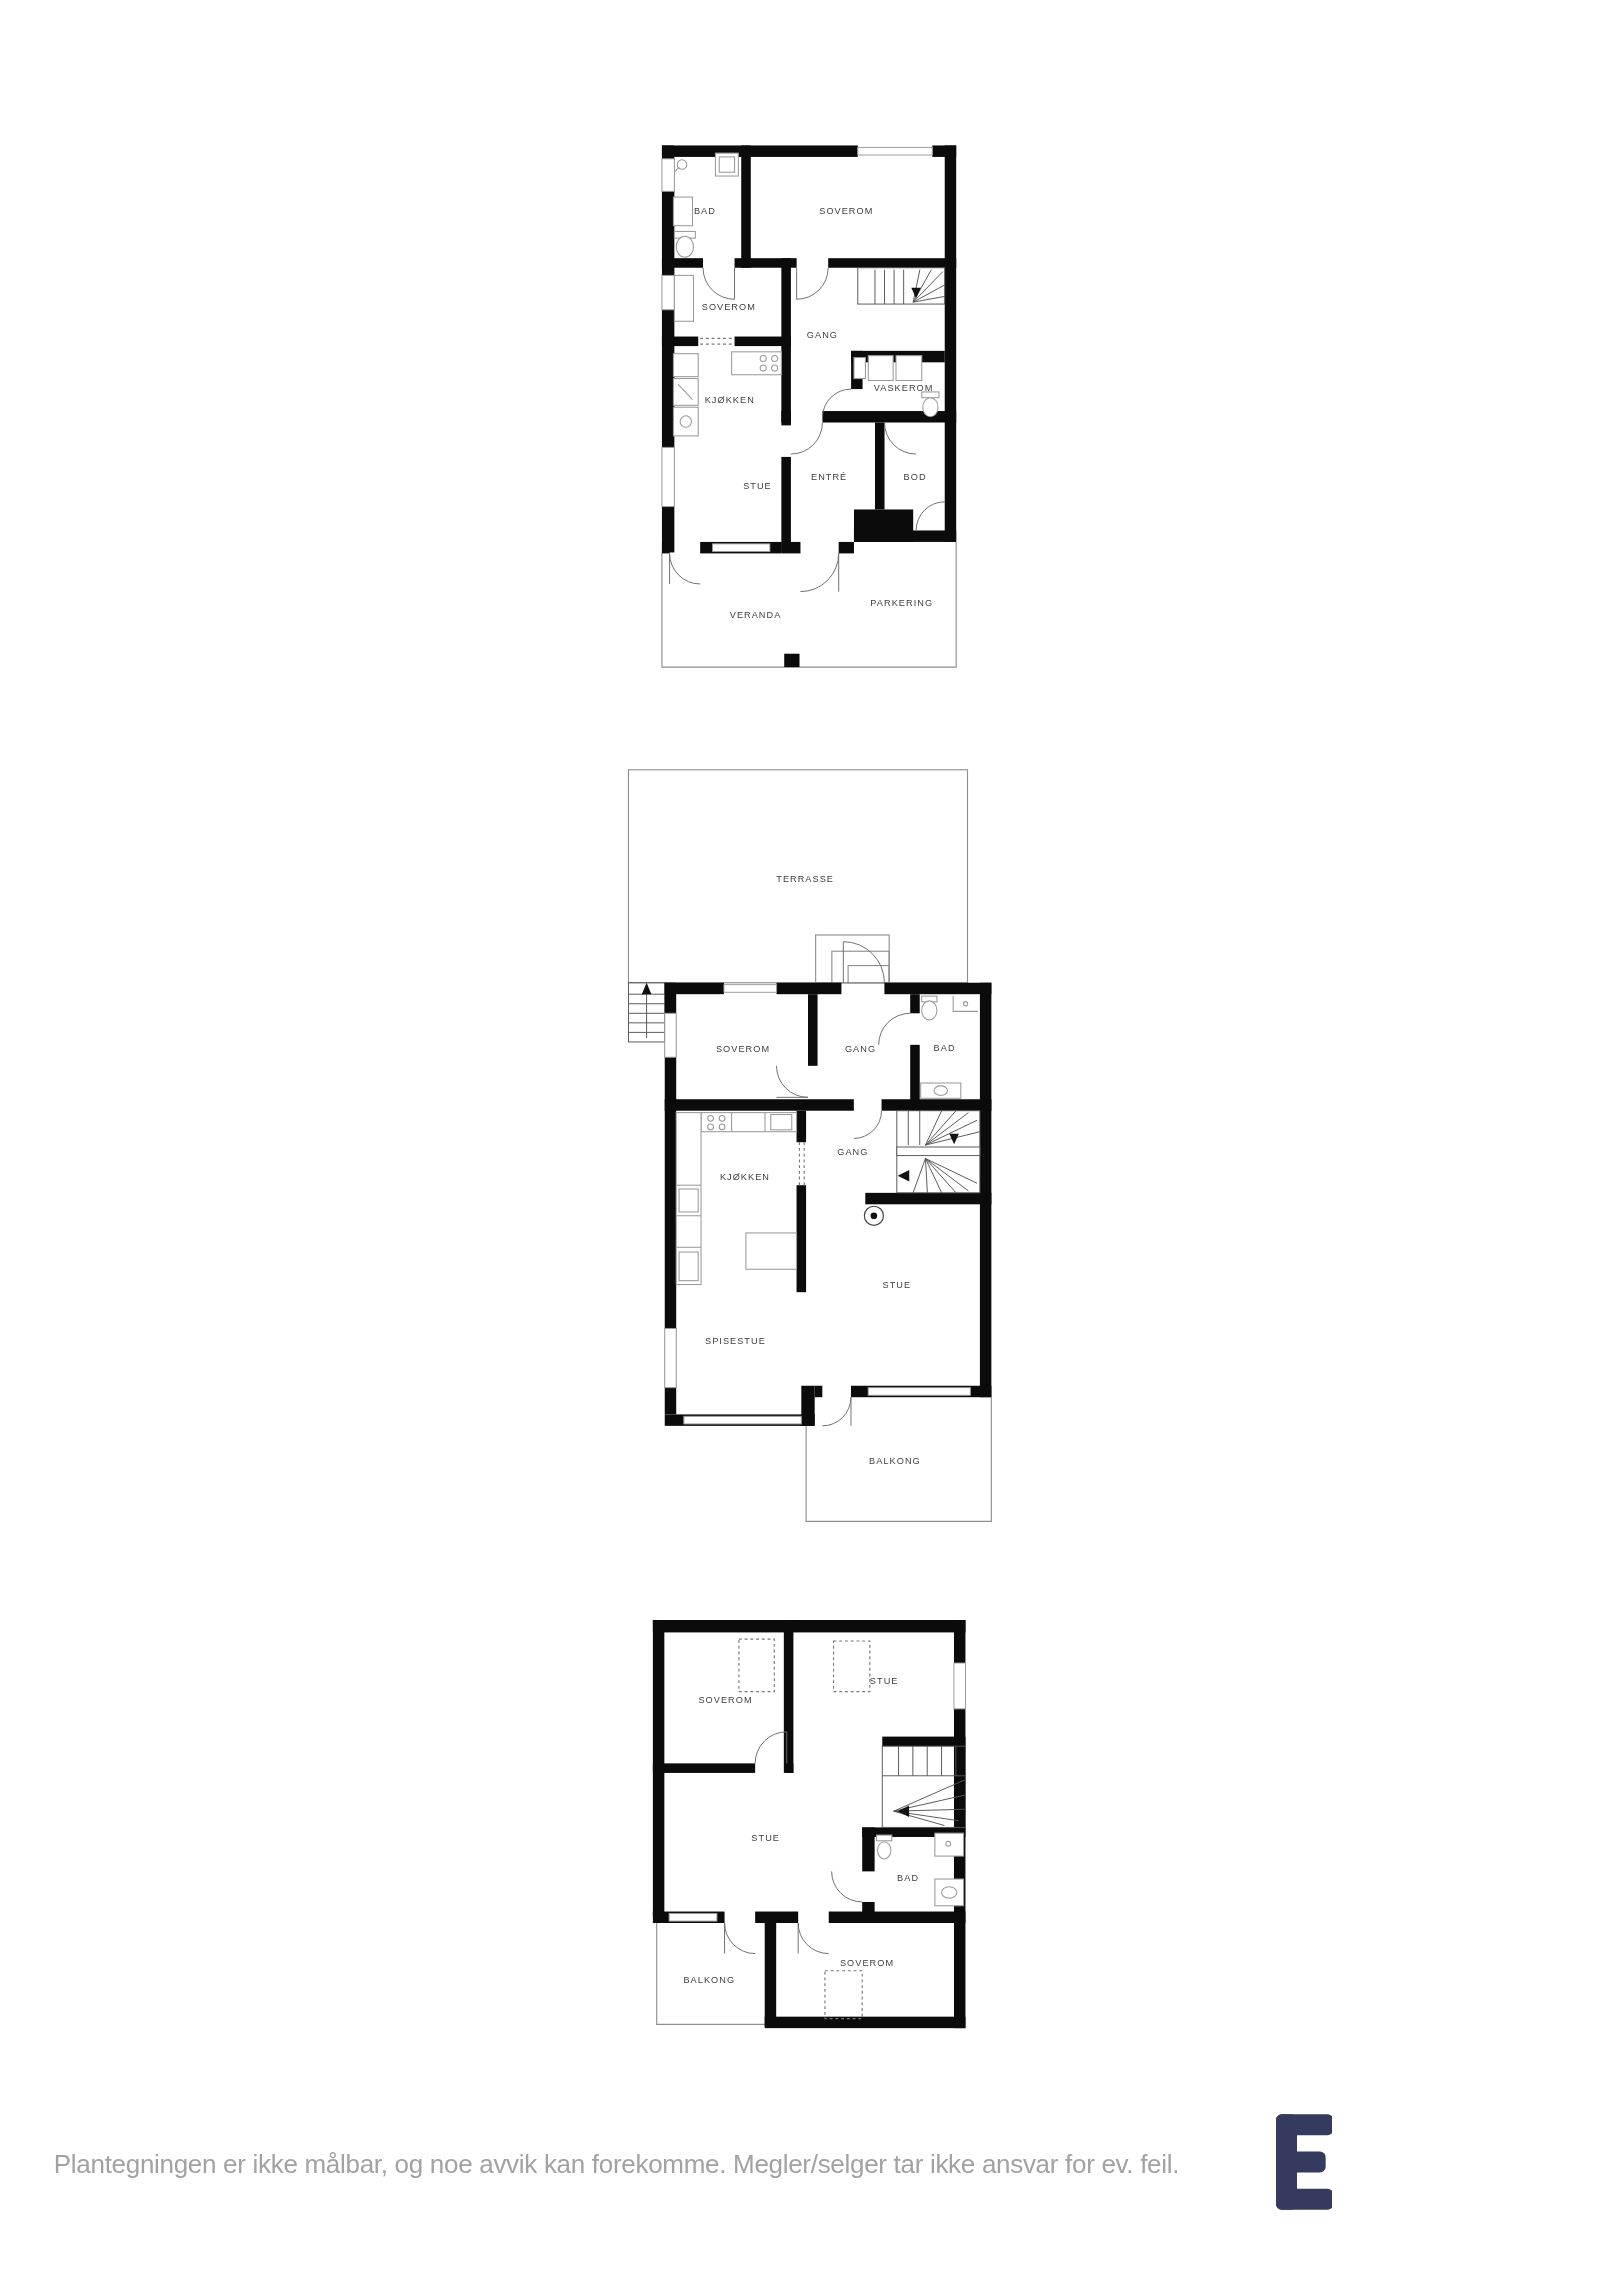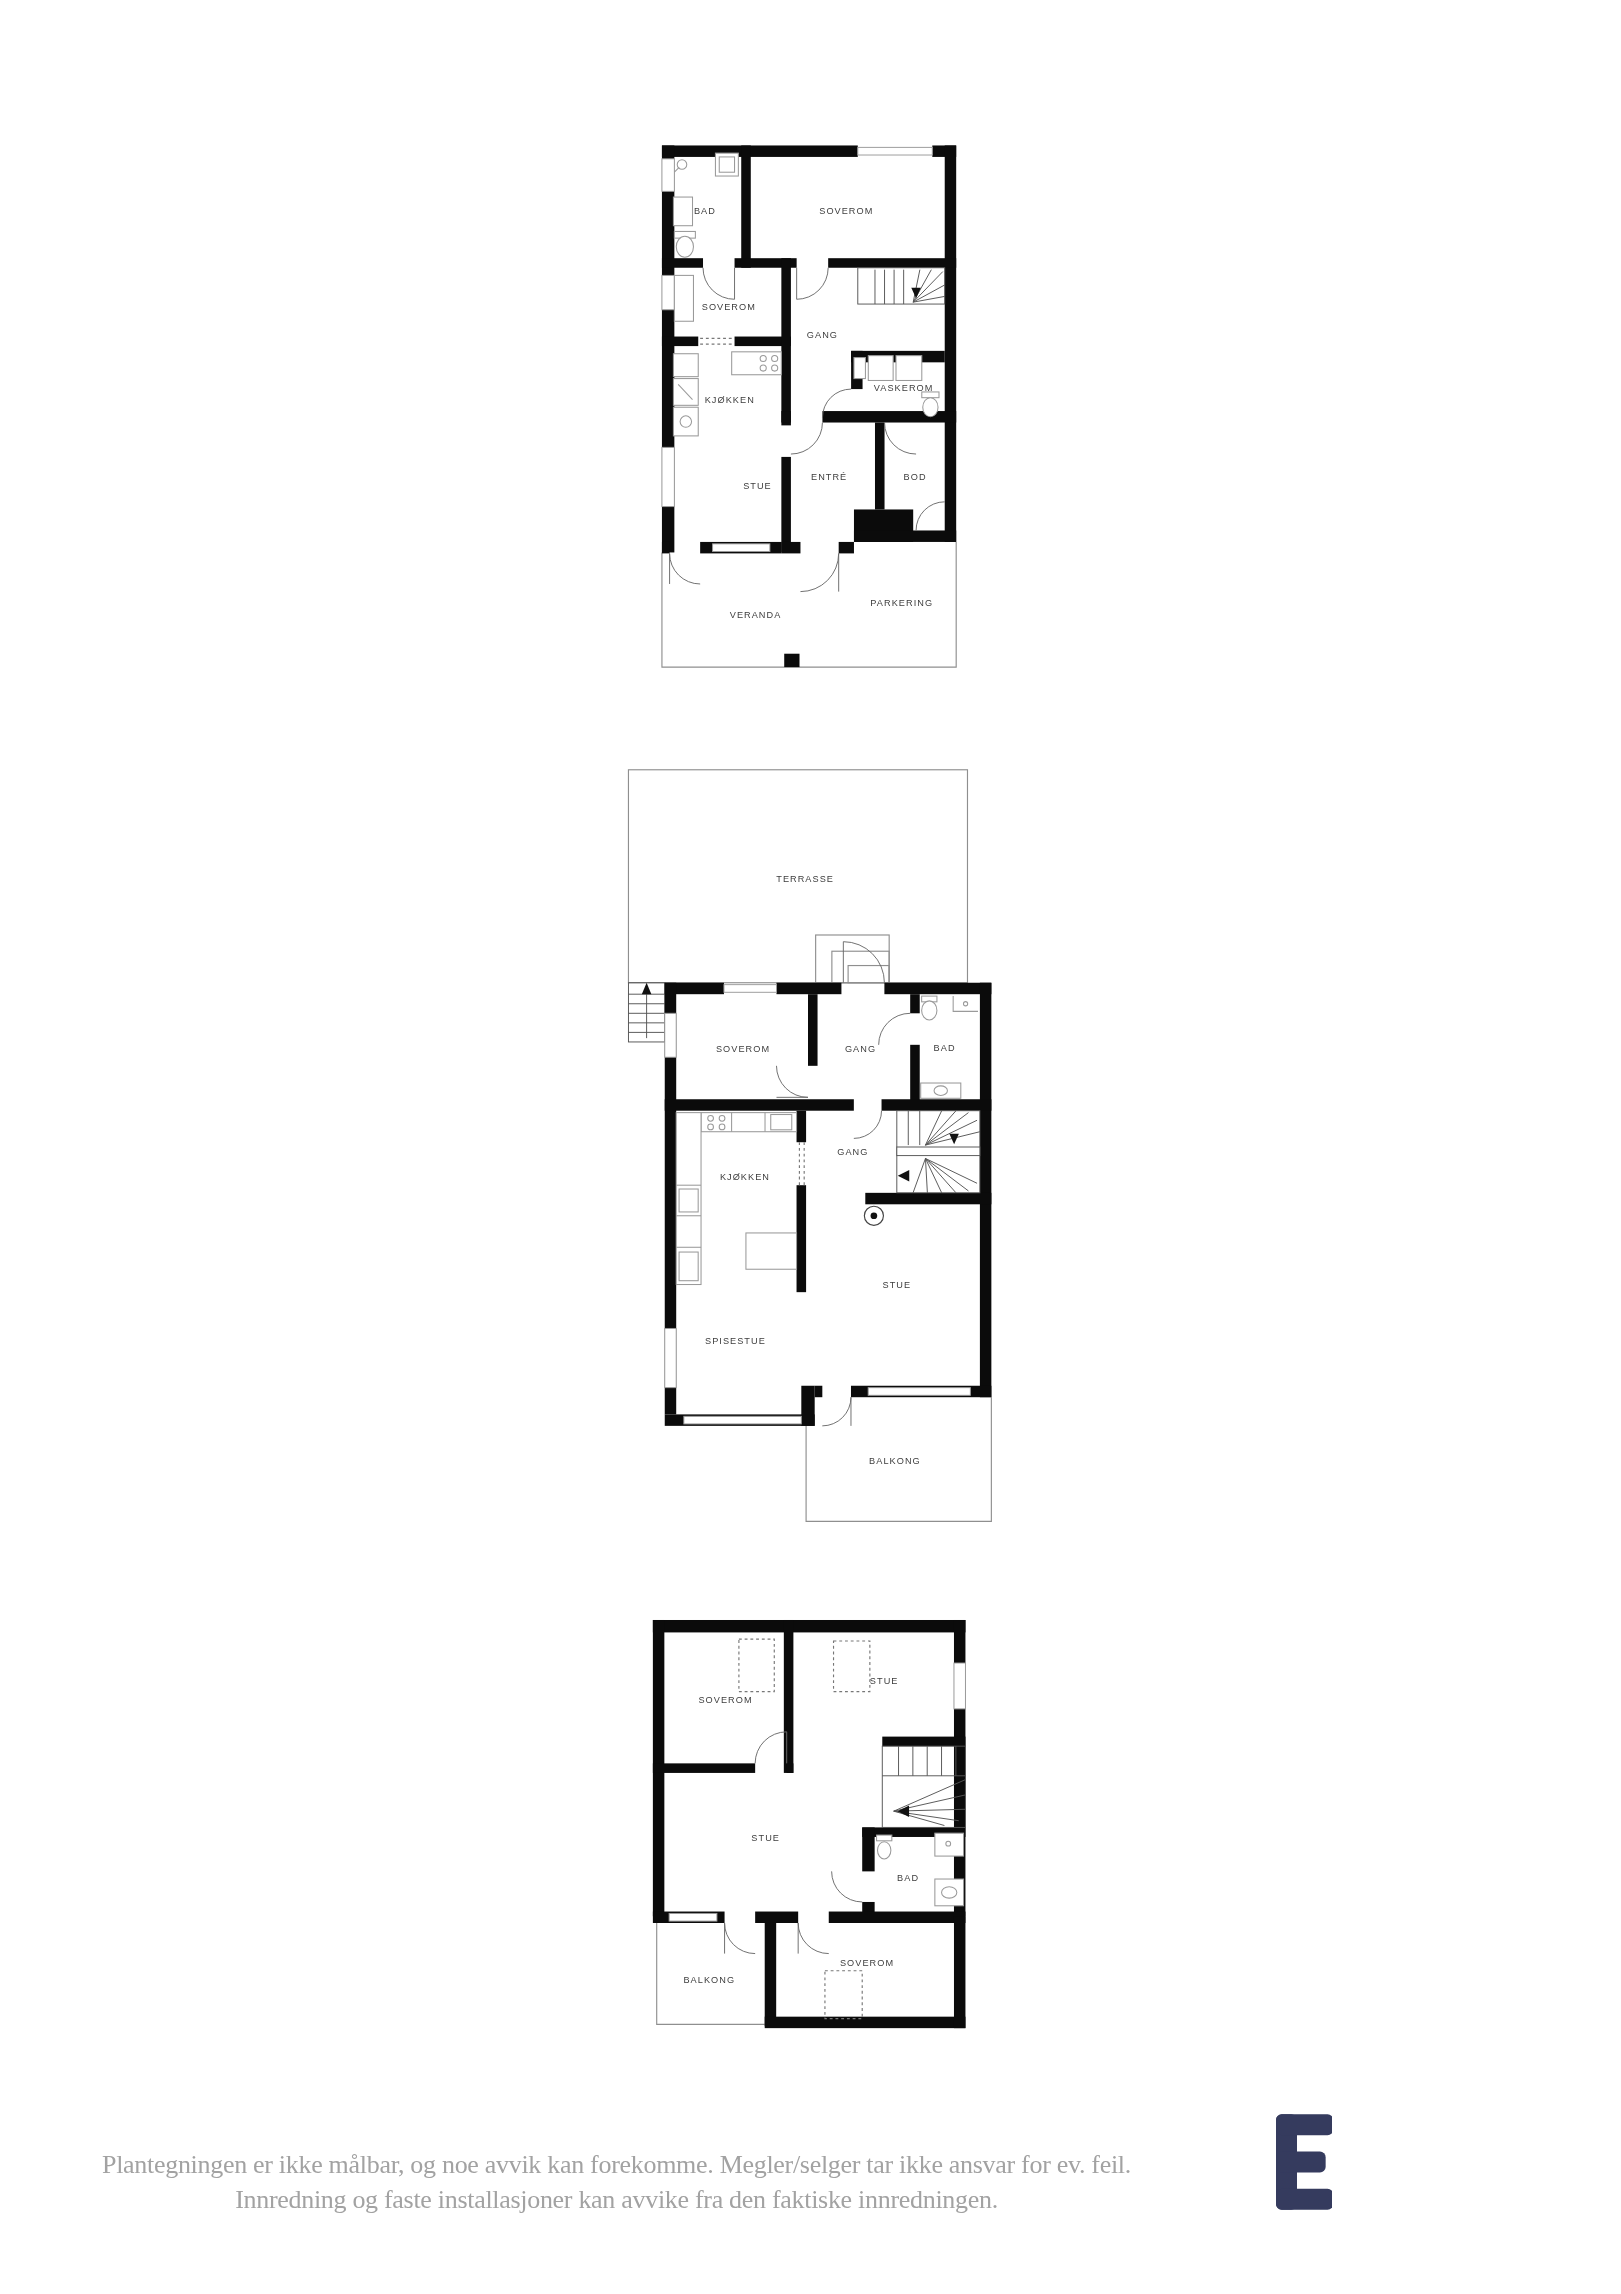--- a/index.html
+++ b/index.html
@@ -4,21 +4,21 @@
 <style>
   html,body{margin:0;padding:0;background:#fff;}
   .page{position:relative;width:1332px;height:2294px;background:#fff;overflow:hidden;
         font-family:"Liberation Sans",sans-serif;}
   .plan{position:absolute;}
   .plan svg{display:block;}
   text.lbl{font-family:"Liberation Sans",sans-serif;font-size:9.6px;letter-spacing:1.1px;
            fill:#3d3d3d;text-anchor:middle;}
   .disclaimer{position:absolute;top:2147px;left:0;width:1233px;text-align:center;
               font-size:26px;line-height:35px;color:#a2a2a2;letter-spacing:-0.3px;}
-  .disclaimer div{white-space:nowrap;font-family:Liberation Serif, serif;}
+  .disclaimer div{white-space:nowrap;}
   .logo{position:absolute;left:1276px;top:2114px;width:296px;height:96px;}
   .walls{fill:#0b0b0b;stroke:none;}
   .thin{stroke:#8f8f8f;stroke-width:1.2;fill:none;}
   .door{stroke:#6b6b6b;stroke-width:1;fill:none;}
   .win{fill:#ffffff;stroke:#9a9a9a;stroke-width:1;}
   .fix{stroke:#9a9a9a;stroke-width:1.1;fill:#ffffff;}
   .stair{stroke:#555;stroke-width:1;fill:none;}
   .dash{stroke:#777;stroke-width:1.2;fill:none;stroke-dasharray:3 3;}
   .arrow{fill:#111;stroke:none;}
 </style>
@@ -354,21 +354,20 @@
         <text class="lbl" x="801" y="1926">STUE</text>
         <text class="lbl" x="950" y="1968">BAD</text>
         <text class="lbl" x="742" y="2075">BALKONG</text>
         <text class="lbl" x="907" y="2057">SOVEROM</text>
       </g>
     </svg>
   </div>
 
   <div class="disclaimer">
     <div>Plantegningen er ikke målbar, og noe avvik kan forekomme. Megler/selger tar ikke ansvar for ev. feil.</div>
-    <div>Innredning og faste installasjoner kan avvike fra den faktiske innredningen.</div>
   </div>
 
   <div class="logo">
     <svg width="296" height="96" viewBox="0 0 310 100" role="img" aria-label="EFKT">
       <g fill="#353b5e">
         <rect x="0" y="0" width="22" height="100" rx="6"></rect>
         <rect x="0" y="0" width="60" height="22" rx="6"></rect>
         <rect x="0" y="39" width="52" height="22" rx="6"></rect>
         <rect x="0" y="78" width="60" height="22" rx="6"></rect>
         <rect x="75" y="0" width="22" height="100" rx="6"></rect>

